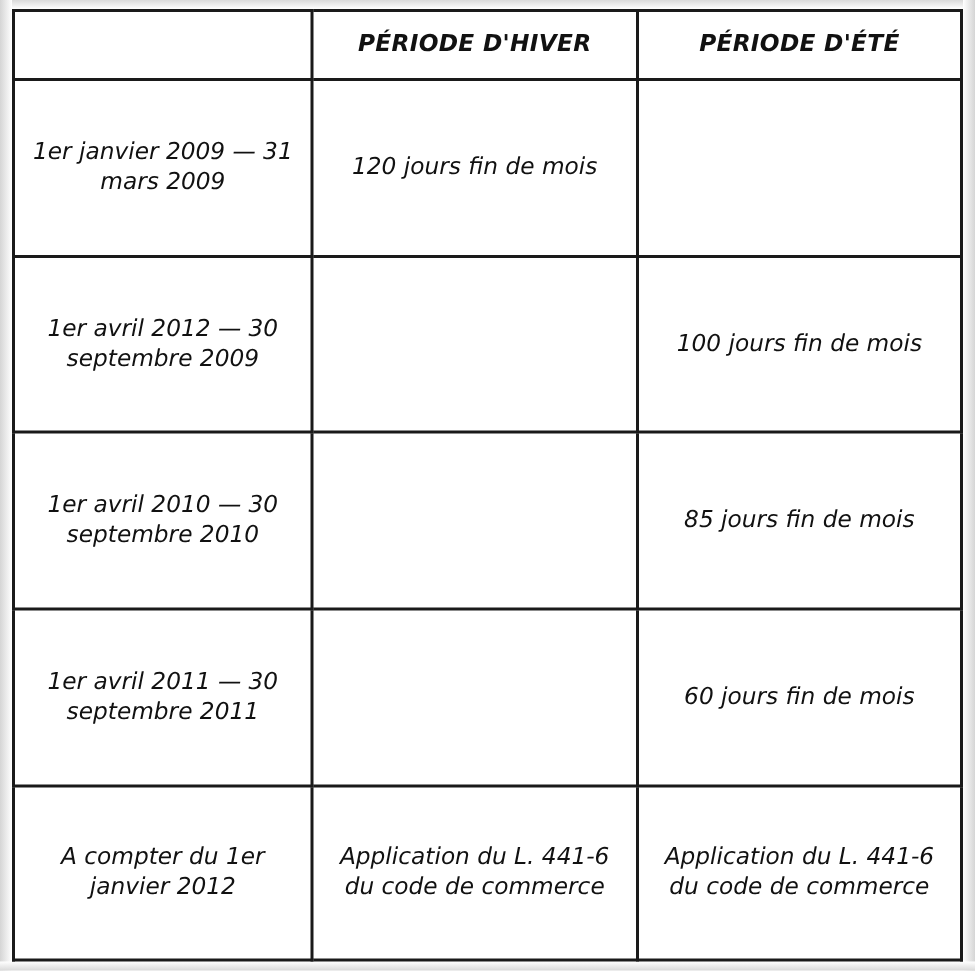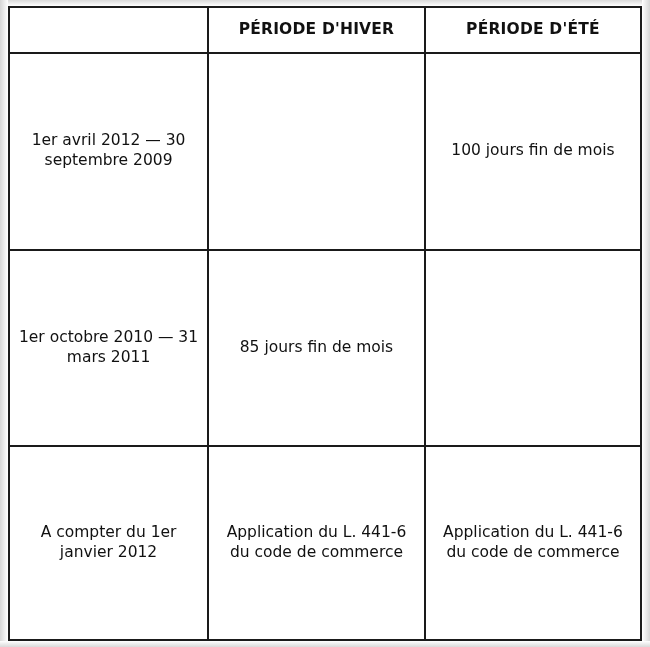--- a/index.html
+++ b/index.html
@@ -13,20 +13,21 @@
     font-family: "DejaVu Sans", sans-serif;
     color: #111111;
     overflow: hidden;
   }
   .page {
     position: relative;
     width: 650px;
     height: 647px;
     background: #ffffff;
     box-sizing: border-box;
+    font-style: italic;
   }
   .table-wrap {
     position: absolute;
     left: 8px;
     top: 6px;
     width: 634px;
     height: 635px;
     box-sizing: border-box;
   }
   table.delay-table {
@@ -117,28 +118,38 @@
       </colgroup>
       <thead>
         <tr>
           <th class="corner-cell"></th>
           <th>PÉRIODE D'HIVER</th>
           <th>PÉRIODE D'ÉTÉ</th>
         </tr>
       </thead>
       <tbody>
         <tr>
+          <td>1er janvier 2009 — 31 mars 2009</td>
+          <td>120 jours fin de mois</td>
+          <td class="cell-empty"></td>
+        </tr>
+        <tr>
           <td>1er avril 2012 — 30 septembre 2009</td>
           <td class="cell-empty"></td>
           <td>100 jours fin de mois</td>
         </tr>
         <tr>
-          <td>1er octobre 2010 — 31 mars 2011</td>
+          <td>1er avril 2010 — 30 septembre 2010</td>
+          <td class="cell-empty"></td>
           <td>85 jours fin de mois</td>
+        </tr>
+        <tr>
+          <td>1er avril 2011 — 30 septembre 2011</td>
           <td class="cell-empty"></td>
+          <td>60 jours fin de mois</td>
         </tr>
         <tr>
           <td>A compter du 1er janvier 2012</td>
           <td>Application du L. 441-6 du code de commerce</td>
           <td>Application du L. 441-6 du code de commerce</td>
         </tr>
       </tbody>
     </table>
   </div>
 </div>

